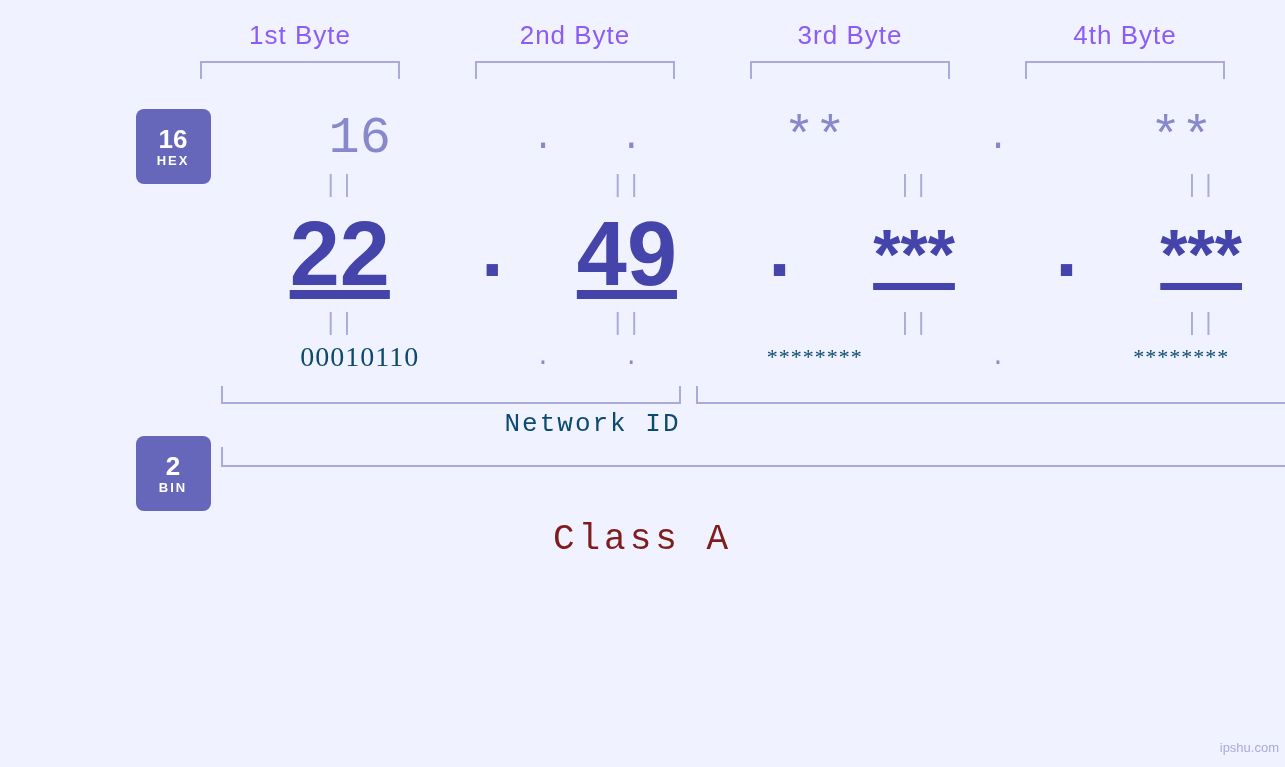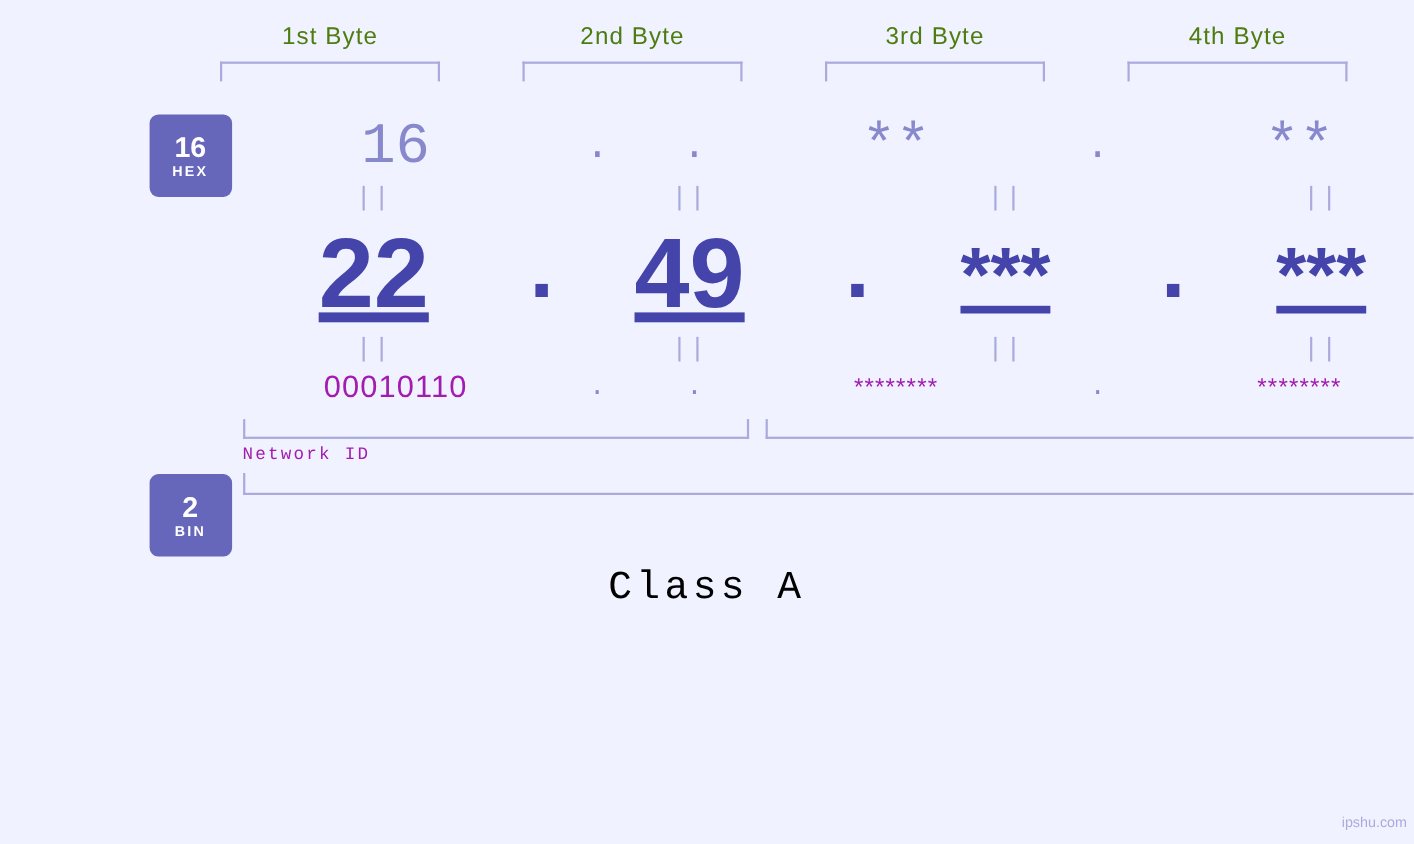--- a/index.html
+++ b/index.html
@@ -26,22 +26,22 @@
     
     .byte-headers {
       display: flex;
       width: 1100px;
       margin-left: 140px;
       justify-content: space-around;
       margin-bottom: 10px;
     }
 
     .byte-header {
-      color: #4d7c0f;
-      font-size: 22px;
+      color: #8b5cf6;
+      font-size: 26px;
       text-align: center;
       width: 220px;
       font-family: Arial, sans-serif;
       letter-spacing: 1px;
     }
 
     
     .bracket-row {
       display: flex;
       width: 1100px;
@@ -143,22 +143,22 @@
     .dec-dot {
       font-size: 80px;
       color: #4444aa;
       font-weight: bold;
       line-height: 1;
     }
 
     
     .bin-value {
       font-size: 28px;
-      color: #a21caf;
-      font-family: Liberation Sans, sans-serif;
+      color: #0c4a6e;
+      font-family: Liberation Serif, serif;
       letter-spacing: 1px;
     }
 
     .bin-dot {
       font-size: 24px;
       color: #8888cc;
     }
 
     
     .sep-row {
@@ -176,21 +176,21 @@
       font-size: 24px;
       letter-spacing: 2px;
     }
 
     .sep-dot-cell {
       width: 30px;
     }
 
     .class-label {
       font-size: 36px;
-      color: #000000;
+      color: #7f1d1d;
       letter-spacing: 4px;
       font-family: 'Courier New', Courier, monospace;
       margin-top: 44px;
     }
 
     
     .watermark {
       position: absolute;
       bottom: 12px;
       right: 6px;
@@ -330,21 +330,21 @@
       <div style="display:flex; width:1100px; margin-top:8px;">
 
         <div style="width:460px; height:18px; border:2px solid #aaaadd; border-top:none;"></div>
 
         <div style="width:15px;"></div>
 
         <div style="flex:1; height:18px; border:2px solid #aaaadd; border-top:none;"></div>
       </div>
 
       <div style="display:flex; width:1100px; margin-top:5px;">
-        <div style="width:460px; text-align:left; color:#a21caf; font-size:16px; letter-spacing:2px;">Network ID</div>
+        <div style="width:460px; text-align:right; color:#0c4a6e; font-size:26px; letter-spacing:2px;">Network ID</div>
         <div style="width:15px;"></div>
       </div>
 
       <div style="width:1090px; height:20px; border:2px solid #aaaadd; border-top:none; margin-top:8px;"></div>
 
     </div>
   </div>
 
   <div style="margin-top:8px; text-align:center; width:100%;">
     <span class="class-label">Class A</span>

